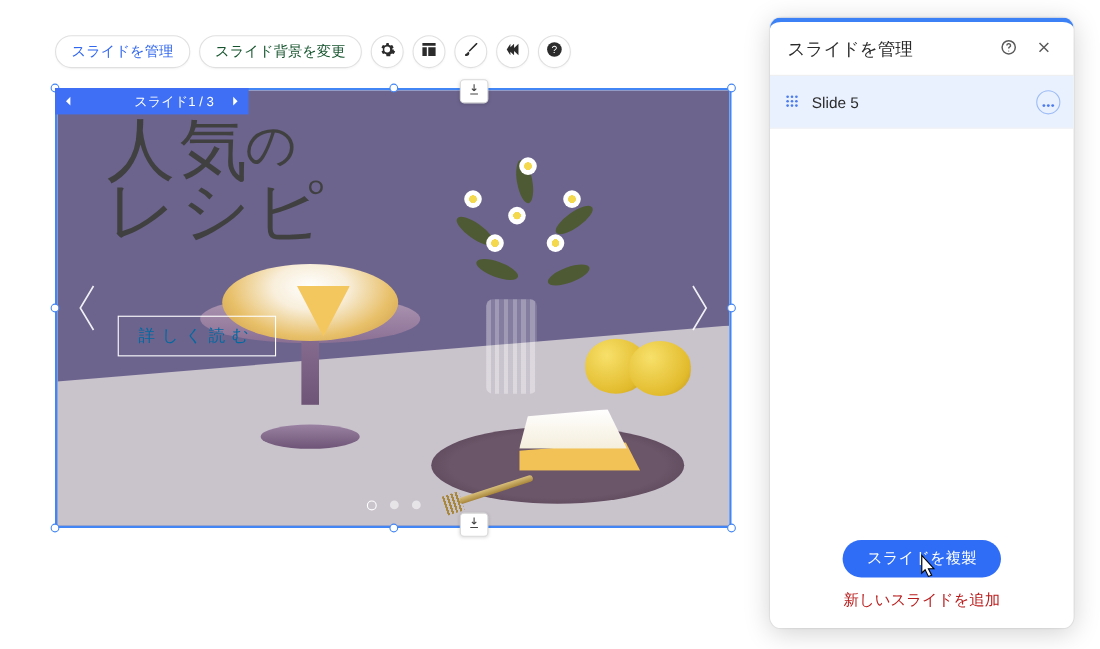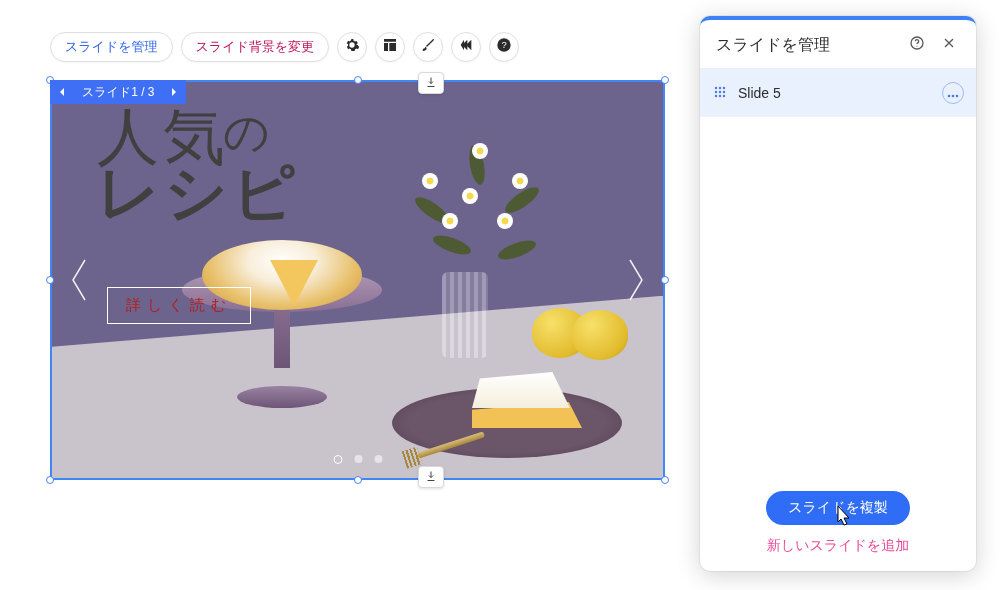--- a/index.html
+++ b/index.html
@@ -1,42 +1,42 @@
 <!DOCTYPE html>
 <html><head>
 <meta charset="utf-8">
 <style>
   * { box-sizing: border-box; margin: 0; padding: 0; }
   html, body { width: 1000px; height: 590px; font-family: -apple-system, BlinkMacSystemFont, "Helvetica Neue", Arial, sans-serif; background: #fff; overflow: hidden; }
   body { position: relative; }
 
   
   .toolbar { position: absolute; top: 32px; left: 50px; display: flex; align-items: center; gap: 8px; }
-  .pill-btn { height: 30px; padding: 0 14px; border-radius: 15px; background: #fff; border: 1px solid #e0e0e0; font-size: 13px; display: flex; align-items: center; cursor: pointer; color: #be185d; box-shadow: 0 1px 2px rgba(0,0,0,.04); }
+  .pill-btn { height: 30px; padding: 0 14px; border-radius: 15px; background: #fff; border: 1px solid #e0e0e0; font-size: 13px; display: flex; align-items: center; cursor: pointer; color: #14532d; box-shadow: 0 1px 2px rgba(0,0,0,.04); }
   .pill-btn.primary { color: #3166ee; }
   .circ-btn { width: 30px; height: 30px; border-radius: 50%; background: #fff; border: 1px solid #e0e0e0; display: flex; align-items: center; justify-content: center; cursor: pointer; box-shadow: 0 1px 2px rgba(0,0,0,.04); }
   .circ-btn svg { width: 16px; height: 16px; fill: #2b2b2b; }
 
   
   .canvas { position: absolute; top: 80px; left: 50px; width: 615px; height: 400px; }
   .sel-border { position: absolute; inset: 0; border: 2px solid #4285f4; }
   .sel-handle { position: absolute; width: 8px; height: 8px; background: #fff; border: 1.5px solid #4285f4; border-radius: 50%; }
   .nw{top:-4px;left:-4px}.n{top:-4px;left:calc(50% - 4px)}.ne{top:-4px;right:-4px}
   .w{top:calc(50% - 4px);left:-4px}.e{top:calc(50% - 4px);right:-4px}
   .sw{bottom:-4px;left:-4px}.s{bottom:-4px;left:calc(50% - 4px)}.se{bottom:-4px;right:-4px}
   .edge-btn { position: absolute; width: 26px; height: 22px; background:#fff; border:1px solid #d9d9d9; border-radius:4px; display:flex; align-items:center; justify-content:center; box-shadow:0 1px 3px rgba(0,0,0,.12); cursor:pointer; }
   .edge-btn svg{width:12px;height:12px;fill:#444;}
   .edge-top{top:-8px;left:calc(50% + 60px)}
   .edge-bot{bottom:-8px;left:calc(50% + 60px)}
 
   
   .slide-badge { position: absolute; top: 0; left: 0; height: 24px; background: #3e6ff4; color:#fff; display:flex; align-items:center; font-size:12px; border-radius:0; z-index:3; }
   .slide-badge .arrow { width:24px; display:flex; align-items:center; justify-content:center; cursor:pointer; }
   .slide-badge .arrow svg{width:10px;height:10px;fill:#fff;}
-  .slide-badge .txt{padding:0 8px;}
+  .slide-badge .txt{padding:0 8px;margin-left:40px;}
 
   
   .slide { position:absolute; inset:2px 2px 2px 2px; overflow:hidden; }
   .sky{position:absolute;inset:0;background:#6d648e;}
   .table{position:absolute;left:0;right:0;bottom:0;height:46%;background:#c9c3cc;transform-origin:top;clip-path:polygon(0 28%,100% 0,100% 100%,0 100%);}
   .stand{position:absolute;left:130px;bottom:70px;width:200px;height:140px;}
   .stand .plate{position:absolute;top:0;left:0;width:200px;height:44px;border-radius:50%;background:linear-gradient(#b099b6,#8a6f93);}
   .stand .stem{position:absolute;top:30px;left:92px;width:16px;height:70px;background:linear-gradient(#8a6f93,#6e5577);}
   .stand .base{position:absolute;bottom:0;left:55px;width:90px;height:22px;border-radius:50%;background:linear-gradient(#9a82a2,#6e5577);}
   .pie{position:absolute;left:150px;bottom:168px;width:160px;height:70px;border-radius:80px/35px;background:radial-gradient(ellipse at 50% 30%, #fff 0%, #f8eeda 30%, #e8c06a 65%, #c69443 100%);}
@@ -52,22 +52,22 @@
   .slice-plate{position:absolute;left:340px;bottom:20px;width:230px;height:70px;border-radius:50%;background:radial-gradient(ellipse at 50% 50%,#6b5568 0 60%,#4e3a4c 100%);}
   .slice{position:absolute;left:420px;bottom:50px;width:110px;height:60px;}
   .slice .base{position:absolute;bottom:0;left:0;width:110px;height:26px;background:#f2c257;clip-path:polygon(0 100%,100% 100%,88% 0,0 30%);}
   .slice .top{position:absolute;bottom:20px;left:0;width:98px;height:36px;background:linear-gradient(#fff,#f4eedc);clip-path:polygon(0 100%,100% 100%,82% 0,8% 18%);}
   .fork{position:absolute;left:364px;bottom:30px;width:70px;height:6px;background:linear-gradient(#d8bf7b,#a8863a);transform:rotate(-18deg);border-radius:3px;}
   .fork::before{content:"";position:absolute;left:-14px;top:-6px;width:16px;height:18px;background:repeating-linear-gradient(90deg,#a8863a 0 2px,transparent 2px 4px);}
 
   .hero-text{position:absolute;top:24px;left:45px;color:#404040;font-family:"Yu Mincho","Hiragino Mincho ProN",serif;line-height:1;}
   .hero-text .line1{font-size:62px;letter-spacing:4px;display:inline-block;}
   .hero-text .no{font-size:46px;display:inline-block;transform:translateY(-10px) translateX(-6px);}
-  .hero-text .line2{font-size:62px;letter-spacing:4px;margin-top:-6px;font-weight:bold;}
-  .cta{position:absolute;left:55px;top:205px;padding:8px 18px;border:1px solid #fff;color:#b91c1c;font-size:15px;letter-spacing:6px;display:inline-flex;align-items:center;}
+  .hero-text .line2{font-size:62px;letter-spacing:4px;margin-top:-6px;}
+  .cta{position:absolute;left:55px;top:205px;padding:8px 18px;border:1px solid #fff;color:#0369a1;font-size:15px;letter-spacing:6px;display:inline-flex;align-items:center;}
 
   .nav-arrow{position:absolute;top:50%;transform:translateY(-50%);width:26px;height:48px;cursor:pointer;opacity:.9;}
   .nav-arrow svg{width:100%;height:100%;stroke:#fff;stroke-width:1.5;fill:none;}
   .nav-prev{left:14px}.nav-next{right:14px}
 
   .dots{position:absolute;bottom:14px;left:50%;transform:translateX(-50%);display:flex;gap:12px;}
   .dot{width:8px;height:8px;border-radius:50%;background:rgba(255,255,255,.55);}
   .dot.active{border:1.5px solid #fff;background:transparent;width:9px;height:9px;}
 
   
@@ -78,21 +78,21 @@
   .icon-btn{width:22px;height:22px;display:flex;align-items:center;justify-content:center;cursor:pointer;color:#5a5a5a;}
   .icon-btn svg{width:16px;height:16px;stroke:#5a5a5a;stroke-width:2;fill:none;}
   .slide-list{flex:1;border-top:1px solid #eee;}
   .slide-row{display:flex;align-items:center;height:48px;padding:0 14px;gap:12px;font-size:14px;color:#2b2b2b;cursor:pointer;border-bottom:1px solid #f2f2f2;position:relative;}
   .slide-row .grip svg{width:12px;height:12px;fill:#4b7bec;}
   .slide-row.active{background:#e9f1ff;}
   .row-more{position:absolute;right:12px;width:22px;height:22px;border:1px solid #9dbcf5;border-radius:50%;display:flex;align-items:center;justify-content:center;}
   .row-more svg{width:12px;height:4px;fill:#4b7bec;}
   .panel-foot{padding:16px;display:flex;flex-direction:column;align-items:center;gap:12px;}
   .dup-btn{background:#2f6df6;color:#fff;border:none;border-radius:18px;height:34px;padding:0 22px;font-size:14px;cursor:pointer;}
-  .add-link{color:#ec4899;font-size:14px;cursor:pointer;}
+  .add-link{color:#b91c1c;font-size:14px;cursor:pointer;}
 
   .cursor{position:absolute;right:148px;bottom:58px;pointer-events:none;}
   .cursor svg{width:20px;height:24px;}
 </style>
 </head>
 <body>
 
 <div class="toolbar">
   <div class="pill-btn primary">
       <span>スライドを管理</span>

